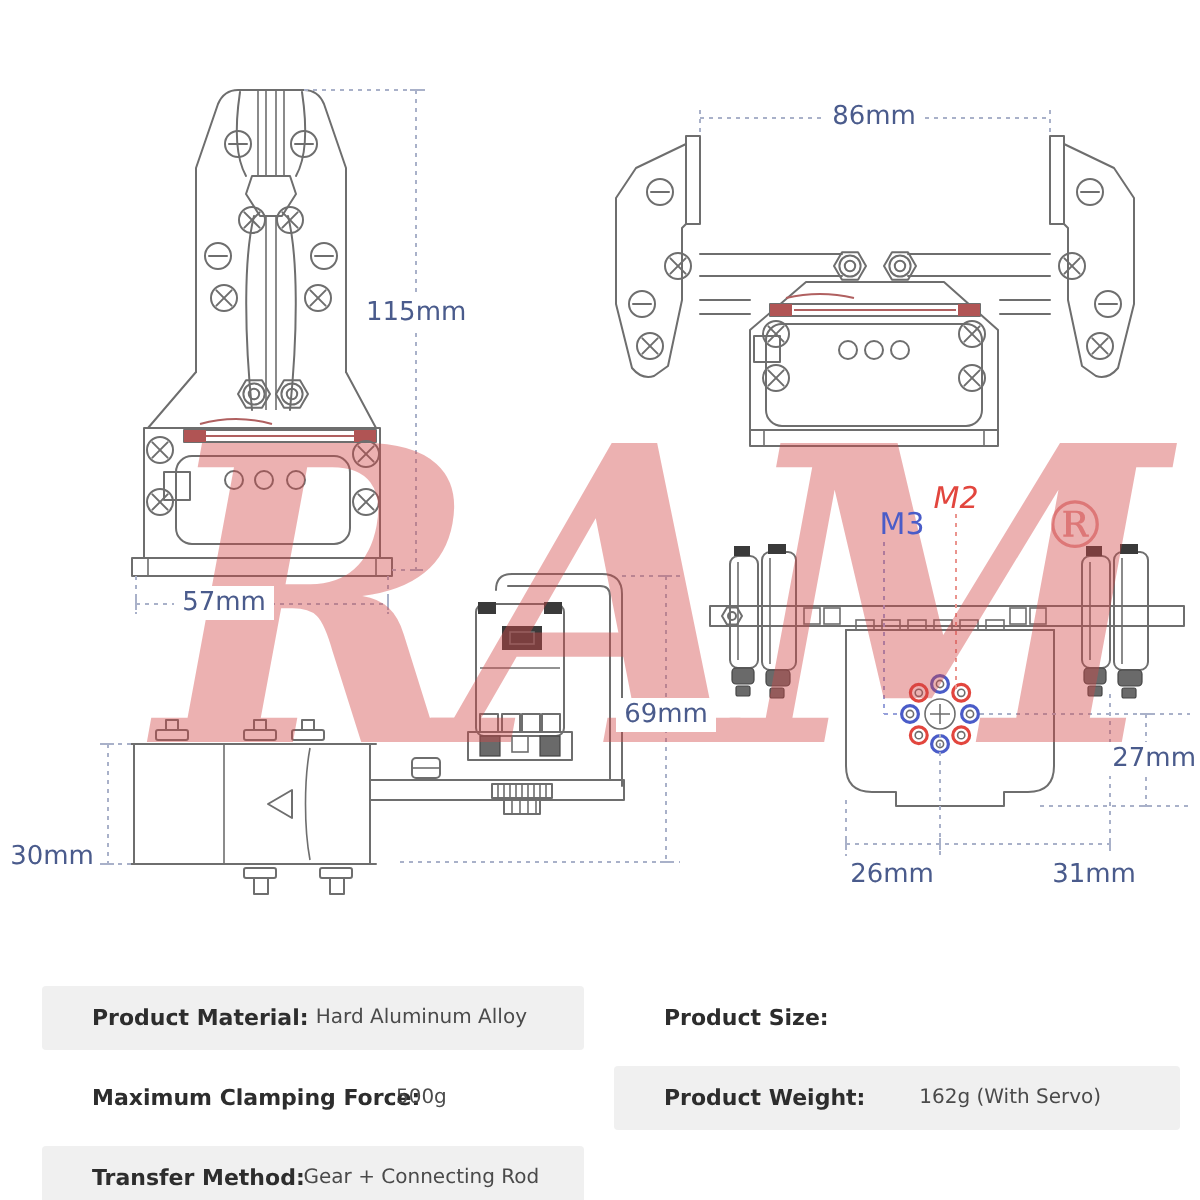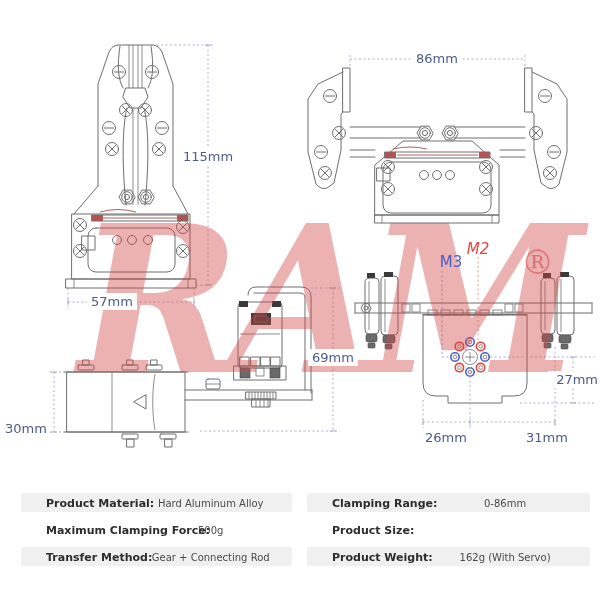--- a/index.html
+++ b/index.html
@@ -34,21 +34,21 @@
     font-size:205px;line-height:1;letter-spacing:-12px;color:var(--watermark-red,#d24848);
     opacity:.42;transform:scaleX(.95);transform-origin:left top;white-space:nowrap;pointer-events:none;}
   #watermark-reg{position:absolute;left:521px;top:246px;z-index:2;
     font-family:"DejaVu Serif","Liberation Serif",serif;font-size:33px;line-height:1;
     color:var(--watermark-red,#d24848);opacity:.55;pointer-events:none;}
 
   
   .spec-table{position:absolute;top:493px;z-index:3;}
   #table-left{left:21px;width:271px;}
   #table-right{left:307px;width:283px;}
-  .spec-row{position:relative;height:19px;margin-bottom:8px;border-radius:2px;}
+  .spec-row{position:relative;height:32px;margin-bottom:8px;border-radius:2px;}
   .spec-row.shaded{background:var(--table-row-bg,#f0f0f0);}
   .spec-label{position:absolute;left:25px;top:50%;transform:translateY(-50%);
     font-size:11px;font-weight:bold;color:#2d2d2d;white-space:nowrap;}
   .spec-value{position:absolute;left:40%;width:60%;top:50%;transform:translateY(-50%);
     text-align:center;font-size:10px;color:#4a4a4a;white-space:nowrap;}
 </style>
 </head>
 <body>
 
 <div id="canvas">
@@ -308,24 +308,20 @@
       <span class="spec-label">Maximum Clamping Force:</span>
       <span class="spec-value">500g</span>
     </div>
     <div class="spec-row shaded">
       <span class="spec-label">Transfer Method:</span>
       <span class="spec-value">Gear + Connecting Rod</span>
     </div>
   </div>
 
   <div class="spec-table" id="table-right">
-    <div class="spec-row shaded">
-      <span class="spec-label">Clamping Range:</span>
-      <span class="spec-value">0-86mm</span>
-    </div>
     <div class="spec-row">
       <span class="spec-label">Product Size:</span>
     </div>
     <div class="spec-row shaded">
       <span class="spec-label">Product Weight:</span>
       <span class="spec-value">162g (With Servo)</span>
     </div>
   </div>
 
 </div>

